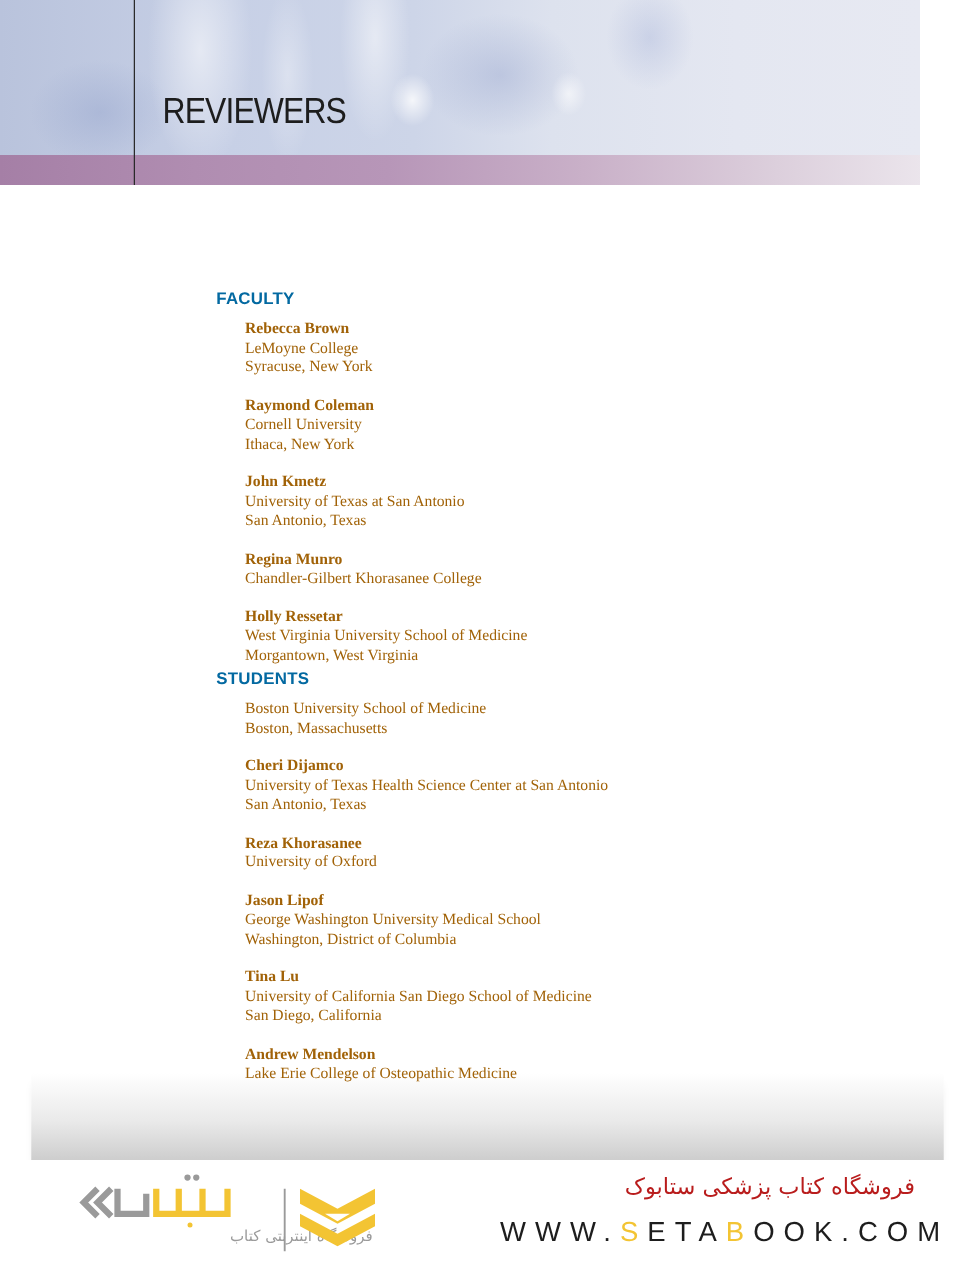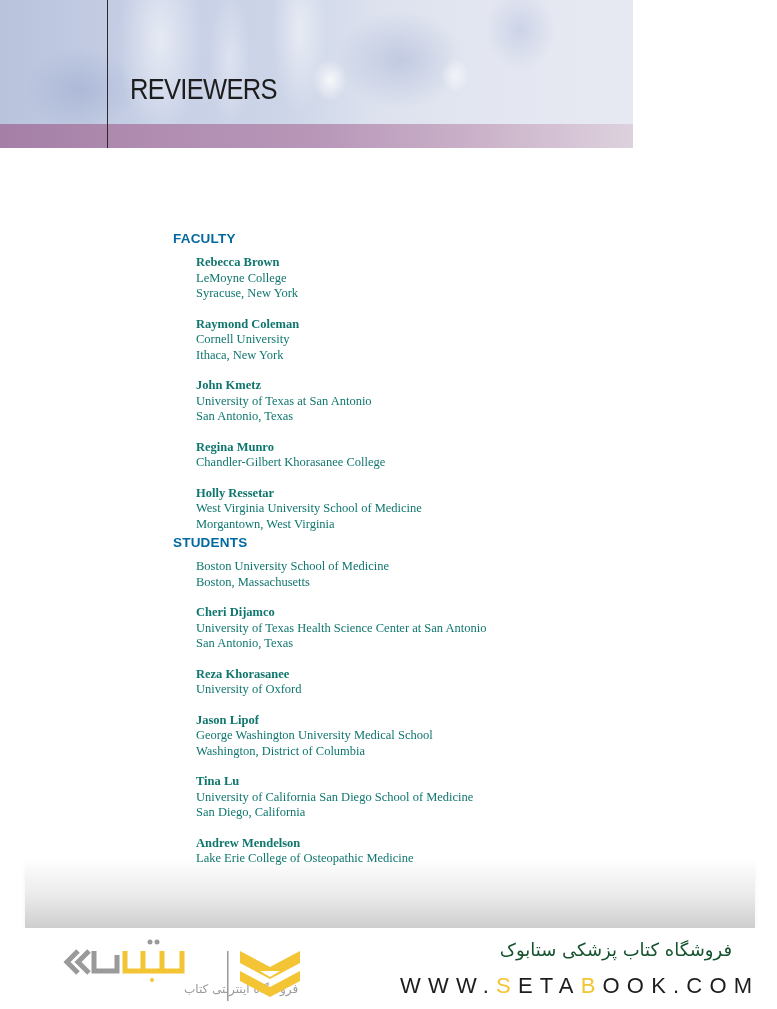--- a/index.html
+++ b/index.html
@@ -1,19 +1,19 @@
 <!DOCTYPE html>
 <html><head>
 <meta charset="utf-8">
 <style>
   html, body { margin: 0; padding: 0; }
   body { width: 777px; height: 1009px; background: #ffffff; position: relative; overflow: hidden; font-family: "Liberation Serif", serif; }
 
   
-  .banner { position: absolute; left: 0; top: 0; width: 633px; height: 148px; overflow: hidden;
+  .banner { position: absolute; left: 0; top: 0; width: 736px; height: 148px; overflow: hidden;
     background: linear-gradient(90deg, #b9c3dc 0%, #c7d0e6 25%, #cdd5e8 45%, #dde2ee 60%, #e4e7f1 80%, #e7e9f2 100%); }
   .banner .tex1 { position: absolute; inset: 0;
     background:
       radial-gradient(ellipse 60px 140px at 160px 40px, rgba(255,255,255,.55), transparent 70%),
       radial-gradient(ellipse 40px 120px at 300px 30px, rgba(255,255,255,.5), transparent 70%),
       radial-gradient(ellipse 30px 100px at 230px 60px, rgba(255,255,255,.35), transparent 70%),
       radial-gradient(ellipse 25px 30px at 330px 80px, rgba(255,255,255,.8), transparent 70%),
       radial-gradient(ellipse 20px 25px at 455px 75px, rgba(255,255,255,.6), transparent 70%),
       radial-gradient(ellipse 80px 60px at 80px 90px, rgba(150,165,205,.45), transparent 70%),
       radial-gradient(ellipse 90px 70px at 400px 60px, rgba(140,155,200,.35), transparent 70%),
@@ -22,37 +22,37 @@
   .banner .mauve { position: absolute; left: 0; top: 124px; width: 777px; height: 24px;
     background: linear-gradient(90deg, #a57fa6 0%, #b08db1 20%, #b796b8 40%, #c9b0c8 60%, #dccfdc 80%, #ebe5ec 95%, #f4f1f5 100%); }
   .banner .vline { position: absolute; left: 107px; top: 0; width: 1px; height: 148px; background: #2a2a2a; }
   .banner .title { position: absolute; left: 130px; top: 73px; font-family: "Liberation Sans", sans-serif;
     font-size: 29px; color: #1d1d1d; letter-spacing: -0.8px; transform: scaleX(0.88); transform-origin: left top; }
 
   
   .content { position: absolute; left: 173px; top: 230px; width: 560px; }
   .section-heading { font-family: "Liberation Sans", sans-serif; font-weight: bold; font-size: 13.5px; color: #0369a1; letter-spacing: 0.2px; height: 17px; line-height: 17px; }
   .entries { padding-left: 23px; margin-top: 8px; }
-  .entry { font-size: 12.5px; color: #0f766e; line-height: 15.5px; margin-bottom: 15px; }
+  .entry { font-size: 12.5px; color: #a16207; line-height: 15.5px; margin-bottom: 15px; }
   .entry .name { font-weight: bold; }
   #students-heading { margin-top: 2px; }
 
   
   .fade { position: absolute; left: 25px; top: 858px; width: 730px; height: 70px;
     background: linear-gradient(180deg, rgba(255,255,255,0) 0%, rgba(225,225,225,.7) 55%, rgba(200,200,200,.9) 100%);
     box-shadow: 0 6px 8px -4px rgba(0,0,0,.15); }
   .fade-cover { position: absolute; left: 0; top: 928px; width: 777px; height: 81px; background: #ffffff; }
 
   
   .footer-logo { position: absolute; left: 62px; top: 937px; width: 240px; height: 68px; }
   .brand-latin { position: absolute; left: 400px; top: 973px; font-family: "Liberation Sans", sans-serif;
     font-size: 22px; letter-spacing: 7.2px; color: #1d1d1d; }
   .brand-latin .acc { color: #f3c433; }
   .brand-fa { position: absolute; left: 470px; top: 939px; width: 262px; text-align: right; direction: rtl;
-    font-family: "DejaVu Sans", sans-serif; font-size: 18px; color: #14532d; }
+    font-family: "DejaVu Sans", sans-serif; font-size: 18px; color: #b91c1c; }
 </style>
 </head>
 <body>
 
 <div class="banner">
   <div class="tex1"></div>
   <div class="mauve"></div>
   <div class="vline"></div>
   <div class="title">REVIEWERS</div>
 </div>

